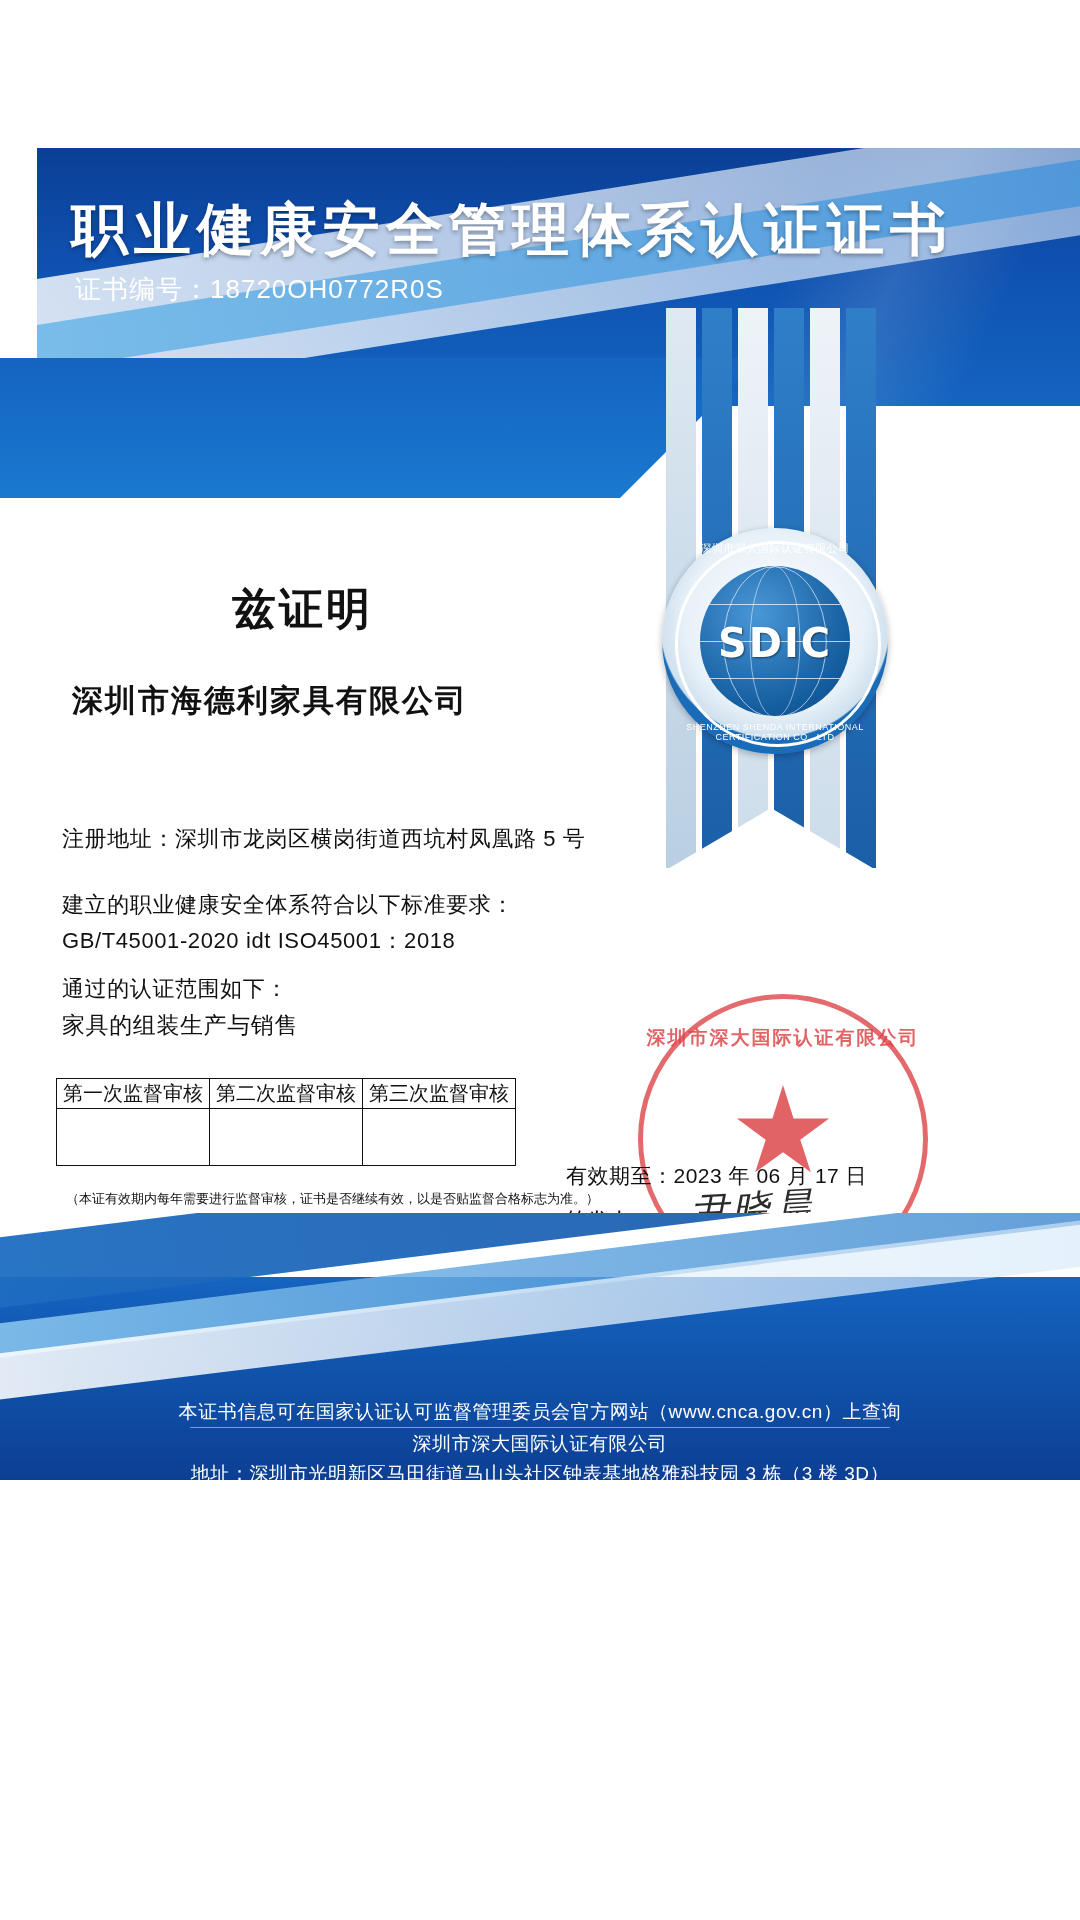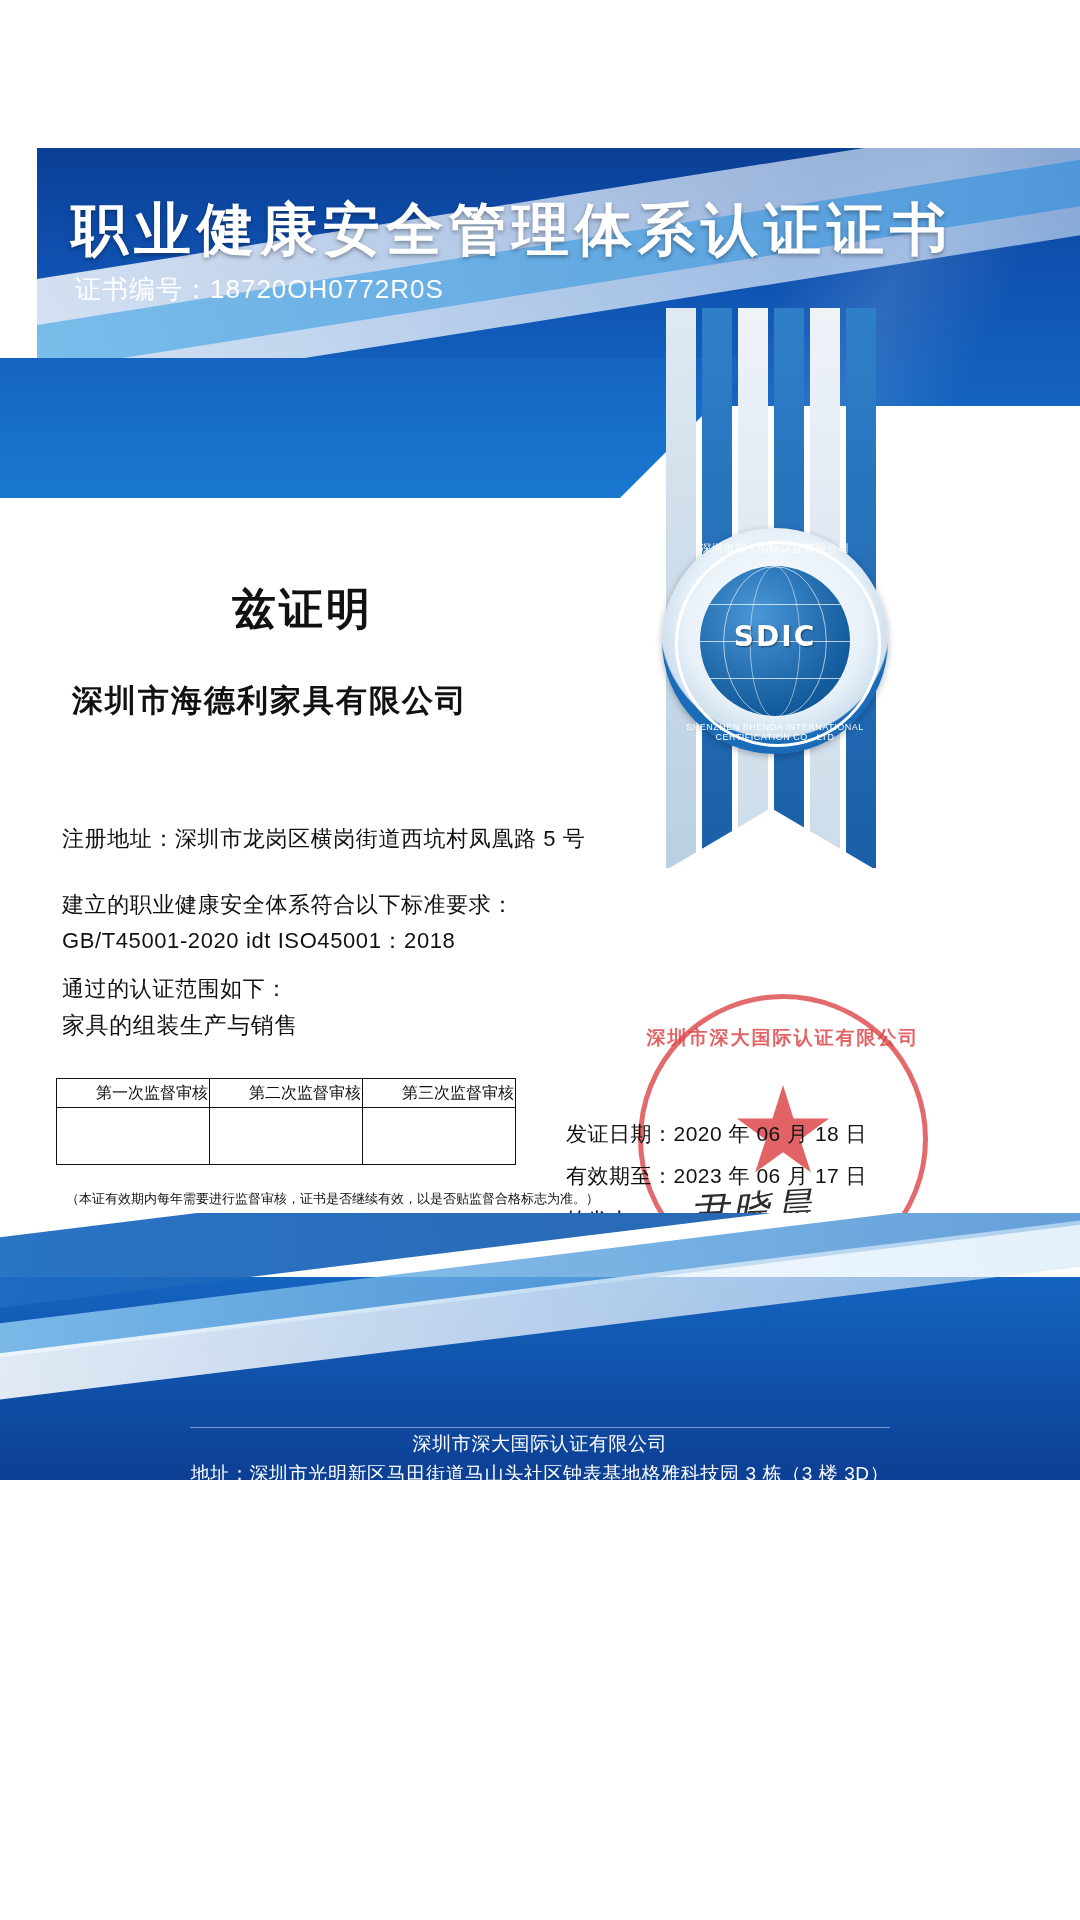--- a/index.html
+++ b/index.html
@@ -167,21 +167,21 @@
     height: 1px;
     background: rgba(255,255,255,.7);
   }
   .seal .sdic {
     position: absolute;
     left: 0; right: 0;
     top: 92px;
     text-align: center;
     font-family: "DejaVu Sans", sans-serif;
     font-weight: bold;
-    font-size: 28px;
+    font-size: 40px;
     letter-spacing: 2px;
     color: #ffffff;
     text-shadow: 1px 1px 2px rgba(0,0,0,.5);
   }
   .seal-arc-top, .seal-arc-bottom {
     position: absolute;
     left: 0; right: 0;
     text-align: center;
     color: #ffffff;
     font-size: 11px;
@@ -227,22 +227,22 @@
   
   .audit-table {
     position: absolute;
     left: 56px;
     top: 930px;
     width: 460px;
     border-collapse: collapse;
   }
   .audit-table td {
     border: 1px solid #111111;
-    text-align: right;
-    font-size: 16px;
+    text-align: center;
+    font-size: 20px;
     color: #111111;
     height: 26px;
   }
   .audit-table tr.body td { height: 54px; }
   .audit-note {
     position: absolute;
     left: 66px;
     top: 1042px;
     font-size: 13px;
     color: #111111;
@@ -444,28 +444,28 @@
   </tbody>
     </table>
   <div class="audit-note">（本证有效期内每年需要进行监督审核，证书是否继续有效，以是否贴监督合格标志为准。）</div>
 
   <div class="red-stamp">
     <div class="arc-text">深圳市深大国际认证有限公司</div>
     <div class="star"></div>
     <div class="num-text">4403050311795</div>
   </div>
 
-  <div class="issue issue-date">发证日期：2020 年 06 月 18 日</div>
   <div class="issue issue-valid">有效期至：2023 年 06 月 17 日</div>
   <div class="issue issue-sign">签发人：</div>
   <div class="signature">尹晓晨</div>
   <div class="sign-underline"></div>
 
   <div class="bottom-band">
     <div class="wave3"></div>
     <div class="wave2"></div>
     <div class="wave1"></div>
+    <div class="footer-text f1">本证书信息可在国家认证认可监督管理委员会官方网站（www.cnca.gov.cn）上查询</div>
     <div class="footer-rule"></div>
     <div class="footer-text f2">深圳市深大国际认证有限公司</div>
     <div class="footer-text f3">地址：深圳市光明新区马田街道马山头社区钟表基地格雅科技园 3 栋（3 楼 3D）</div>
   </div>
 
 </div>
 
 </body></html>

